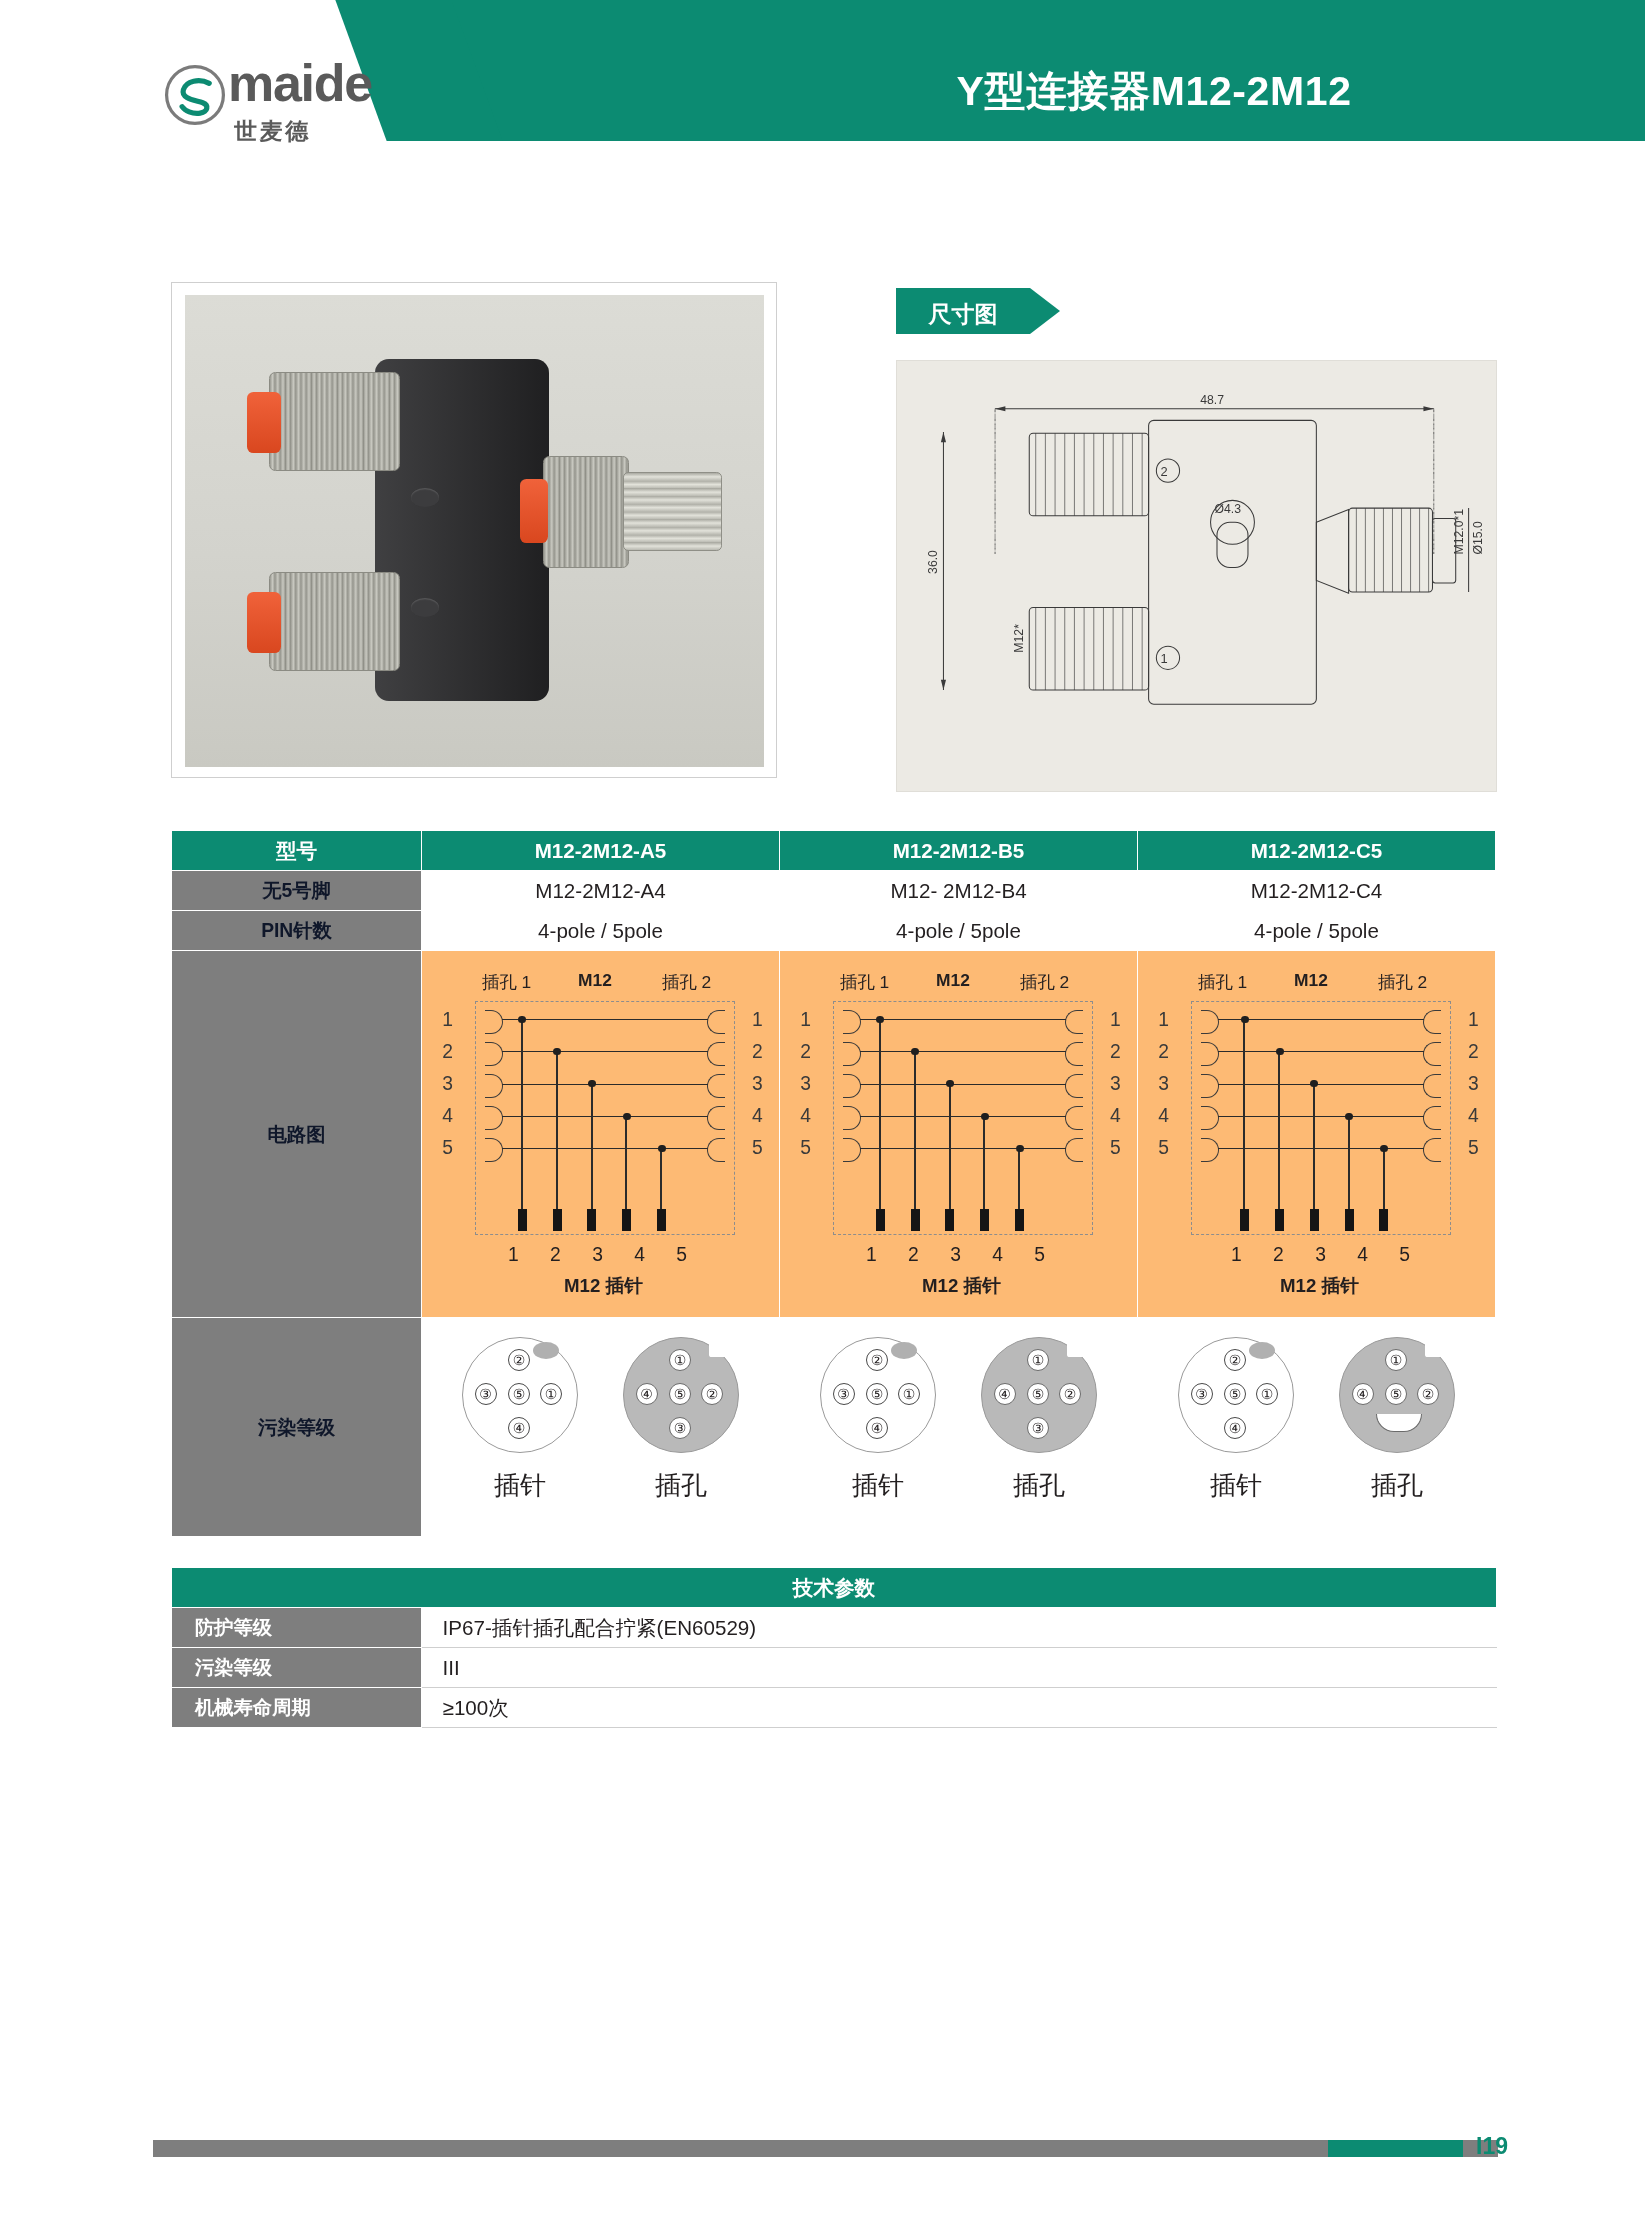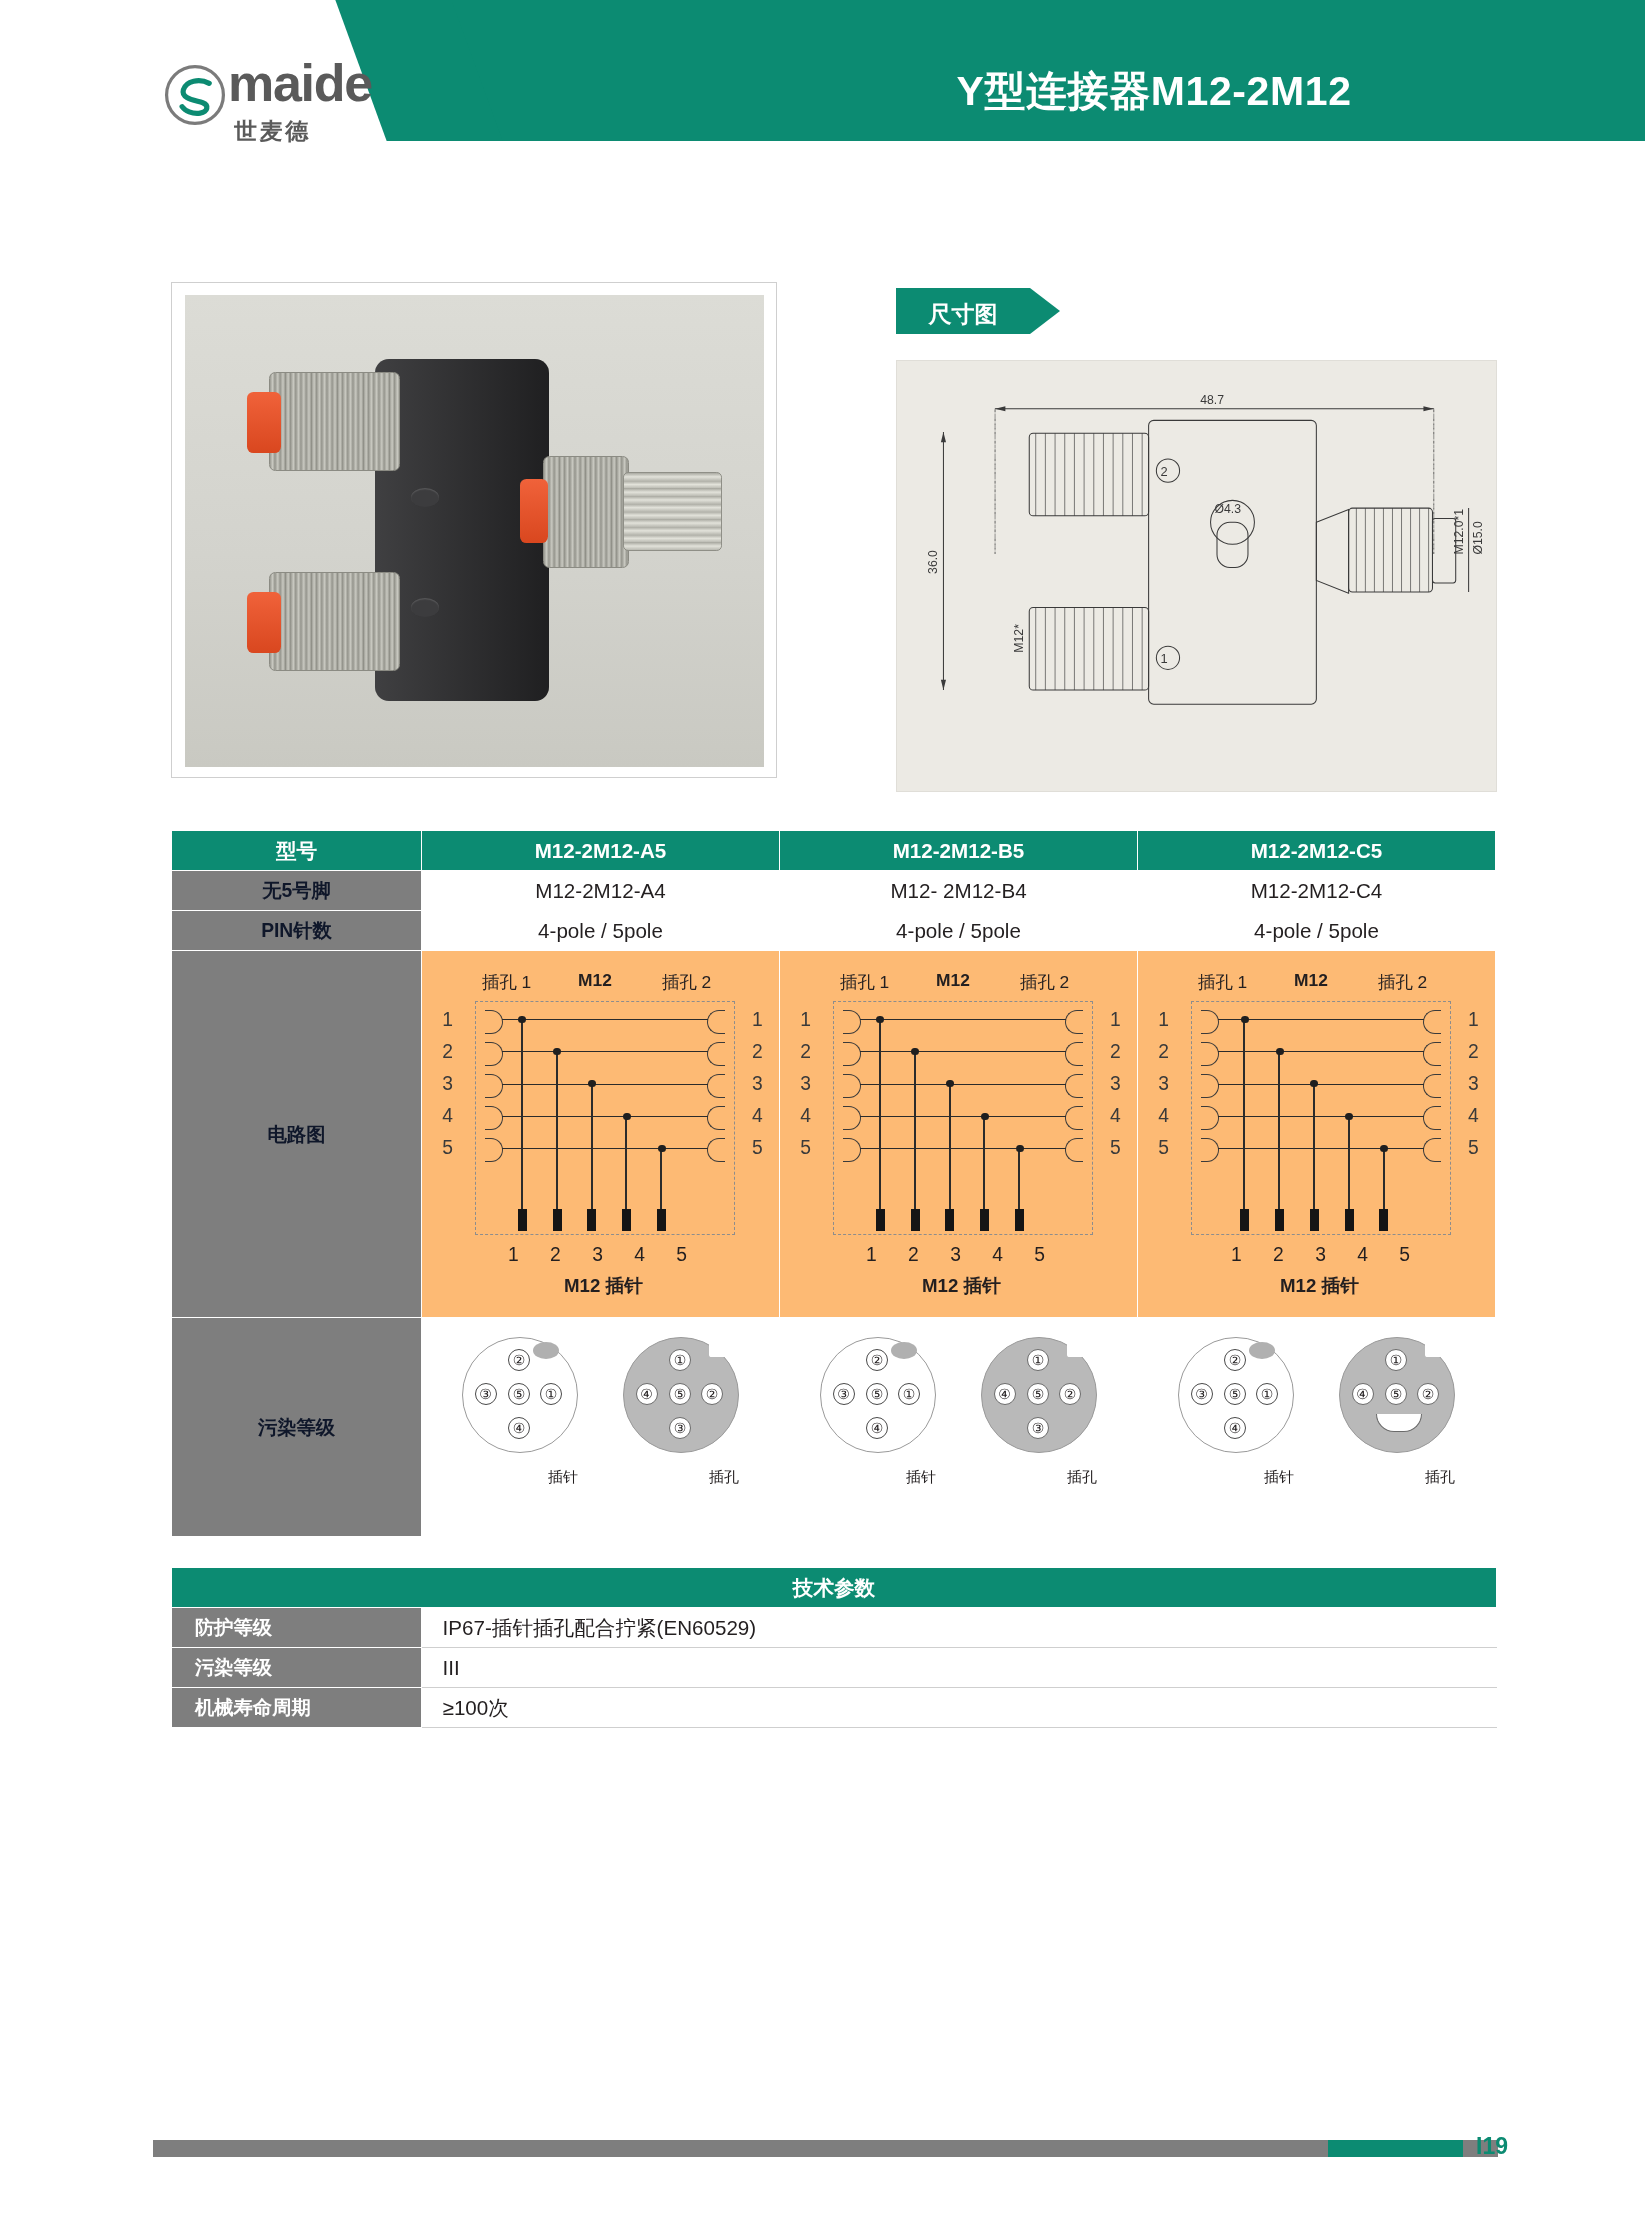--- a/index.html
+++ b/index.html
@@ -196,22 +196,22 @@
     position:absolute; width:23px; height:22px; background:#ffffff;
     left:85px; top:-2.6px; border-radius:2.6px;
   }
   .pnum {
     position:absolute; width:22px; height:22px; border:1.3px solid #4a4a4a;
     border-radius:50%; font-size:14px; line-height:20px; text-align:center;
     box-sizing:border-box; background:transparent;
   }
   .pnum.fill { background:#ffffff; border-color:#6b6b6b; }
   .face-cap {
-    position:absolute; top:137px; width:116px; text-align:right;
-    font-size:15px;
+    position:absolute; top:137px; width:116px; text-align:center;
+    font-size:26px;
   }
 
   
   .tech-wrap { position:absolute; left:171px; top:1567px; width:1325px; }
   table.tech { border-collapse:collapse; width:1325px; table-layout:fixed; }
   table.tech td {
     border:0.6px solid #ffffff; box-sizing:border-box; height:40px;
   }
   .tech-hdr {
     background:#0c8b72; color:#fff; font-weight:bold; text-align:center;

